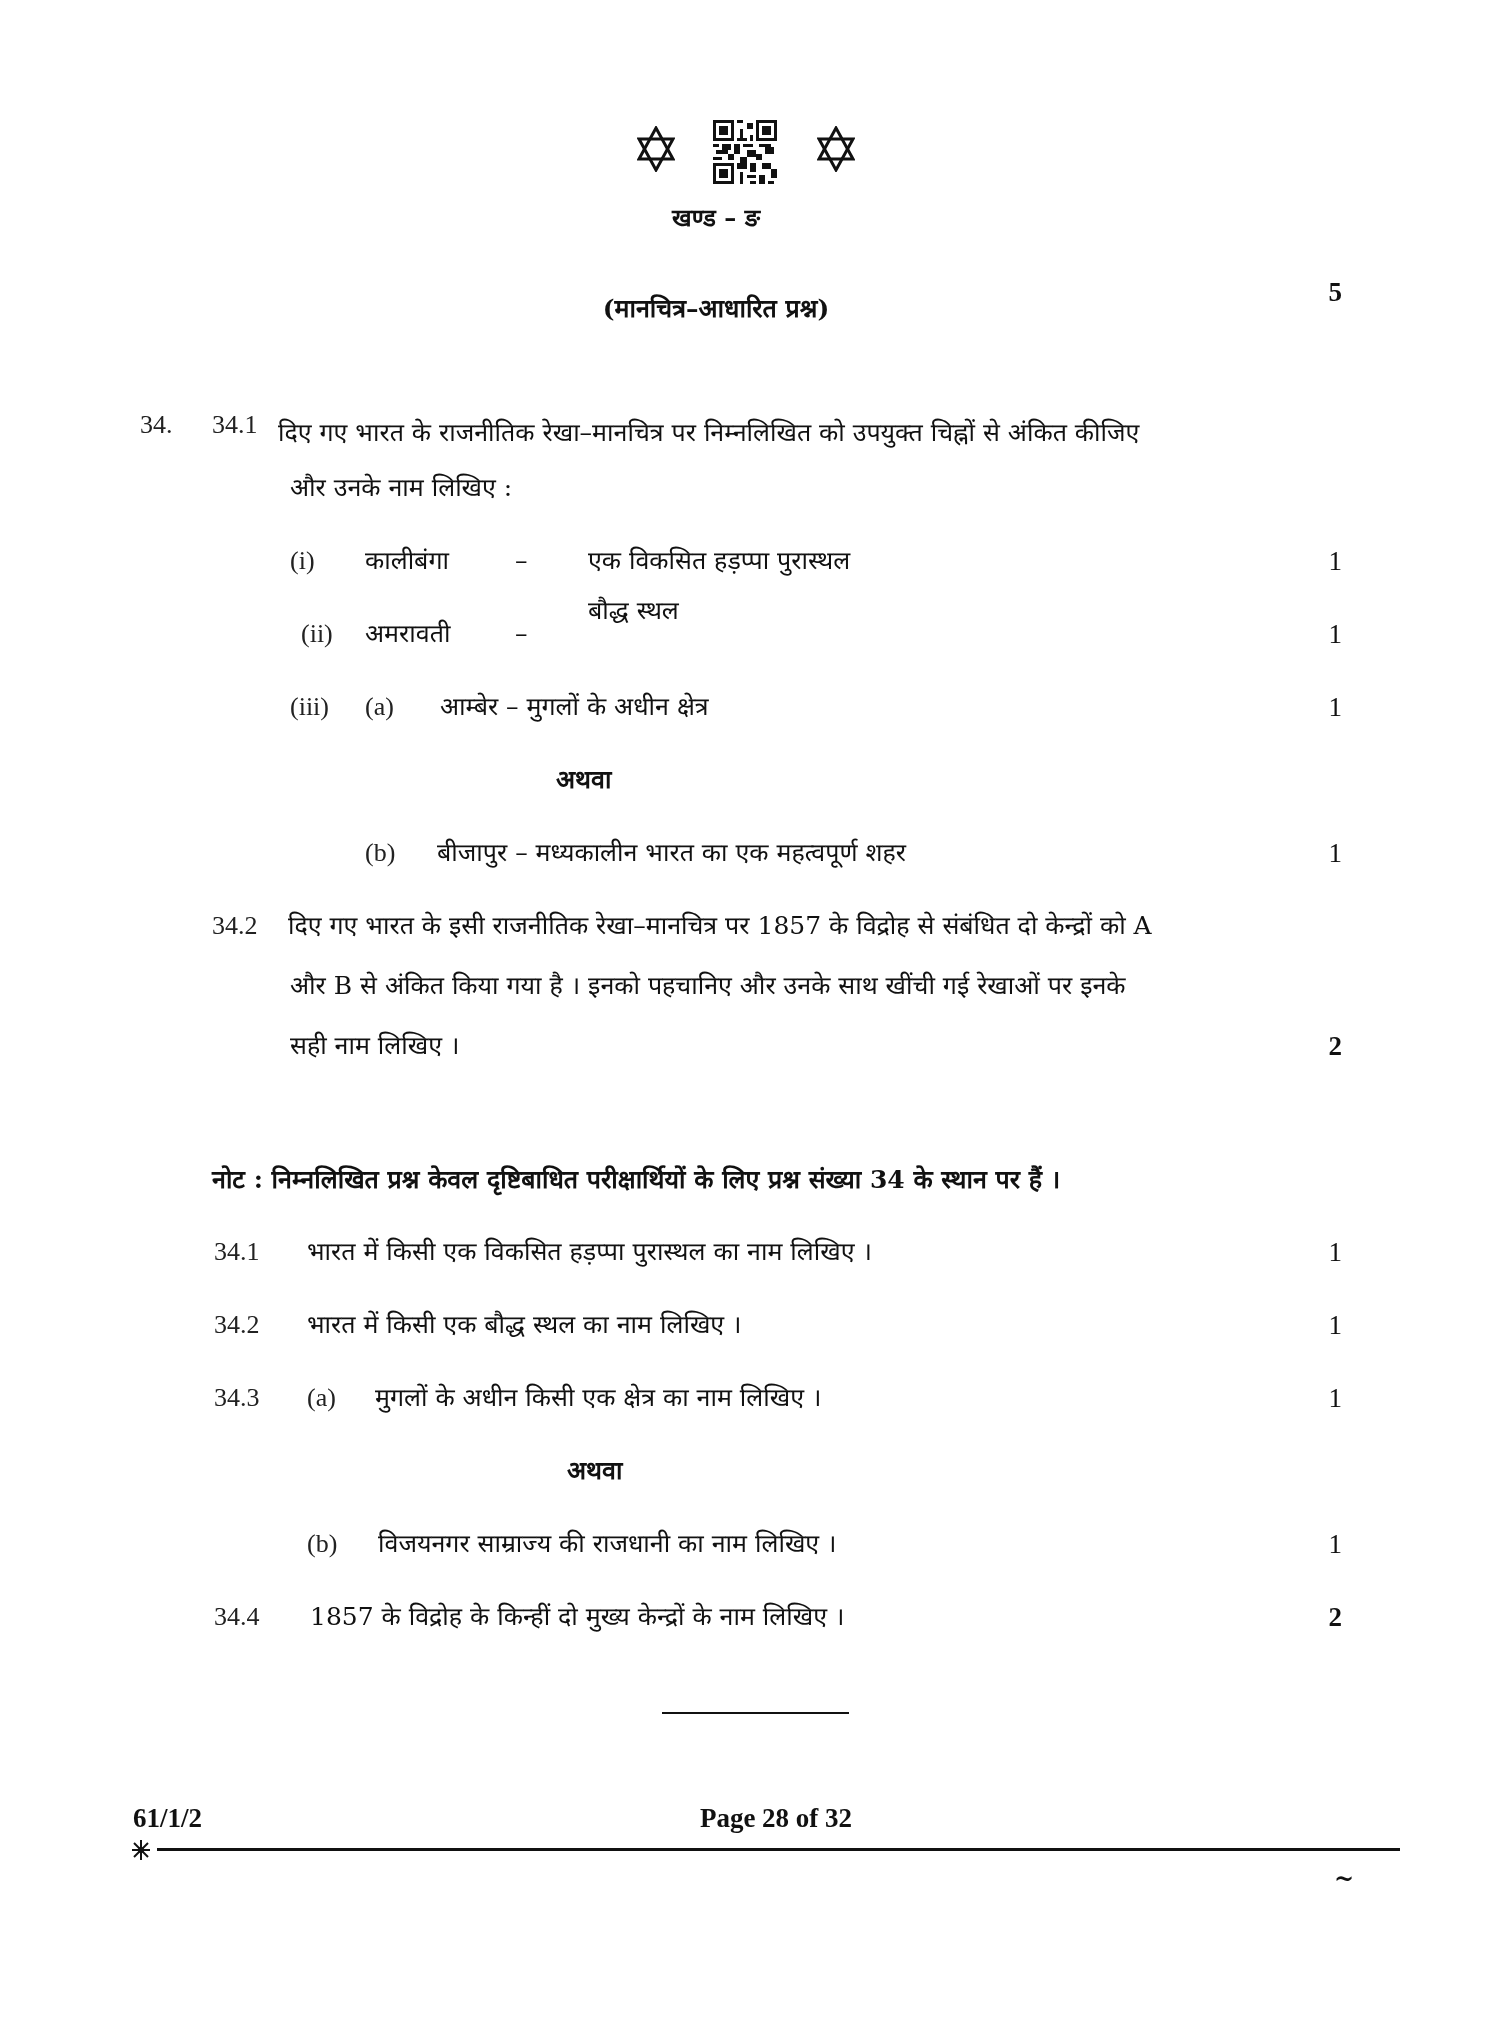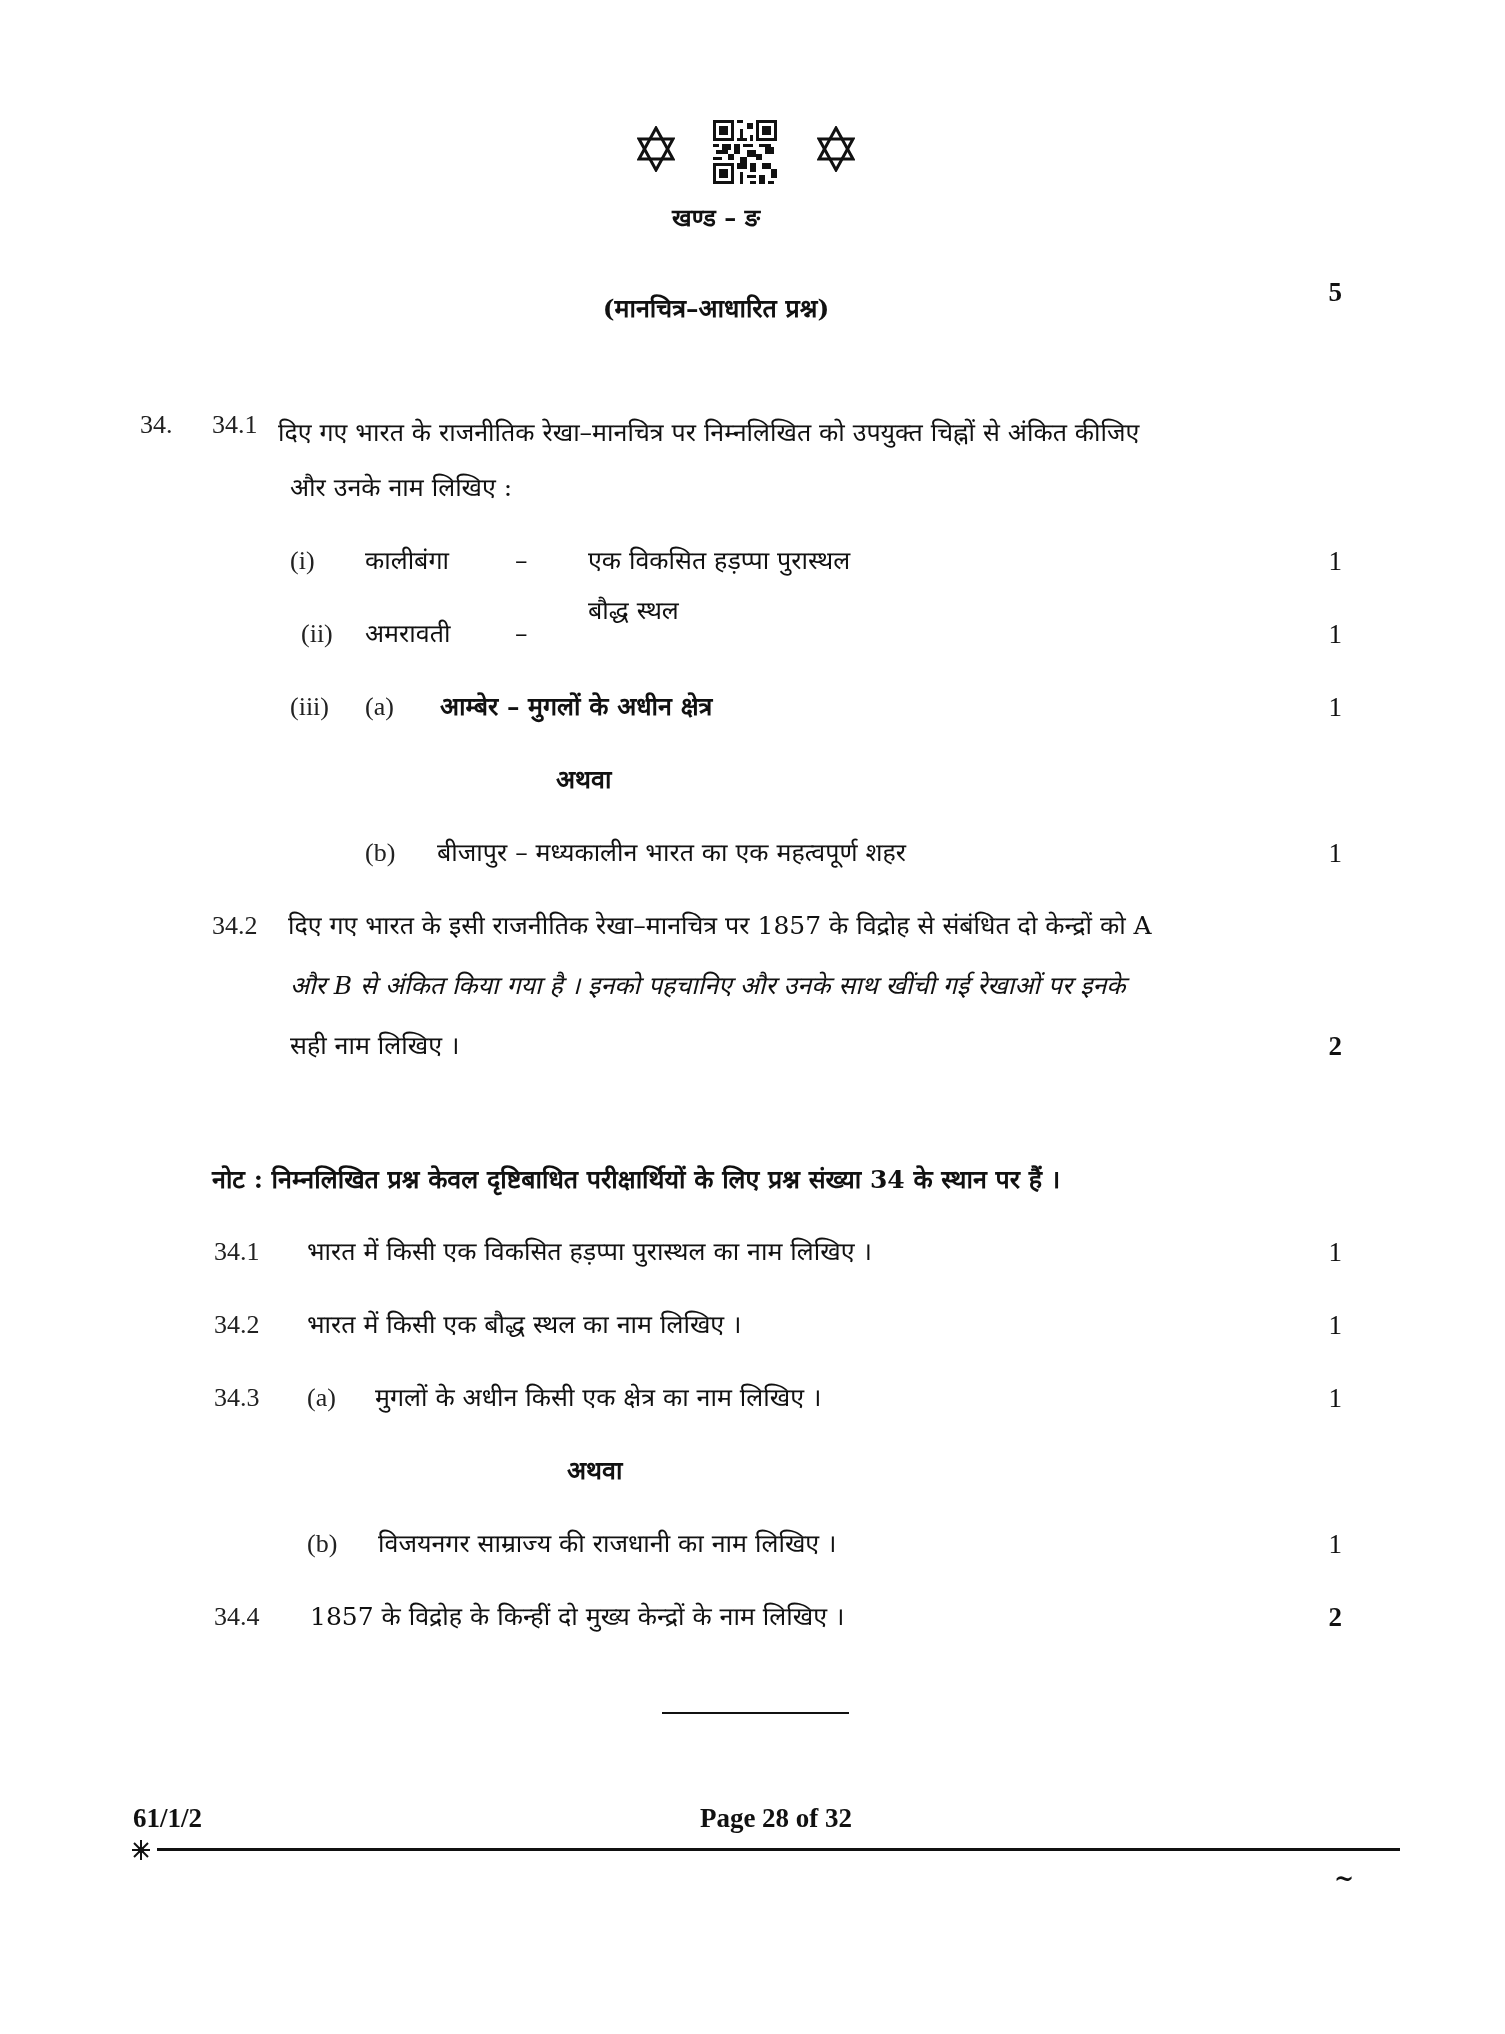--- a/index.html
+++ b/index.html
@@ -86,35 +86,35 @@
   <div class="abs num" style="left:290px; top:619px;margin-left:11px;">(ii)</div>
   <div class="abs txt" style="left:365px; top:619px;">अमरावती</div>
   <div class="abs txt" style="left:515px; top:619px;">–</div>
   <div class="abs txt" style="left:588px; top:596px;">बौद्ध स्थल</div>
   <div class="mark" style="top:619px;">1</div>
 </div>
 
 <div>
   <div class="abs num" style="left:290px; top:692px;">(iii)</div>
   <div class="abs num" style="left:365px; top:692px;">(a)</div>
-  <div class="abs txt" style="left:440px; top:692px;font-weight:bold;">आम्बेर – मुगलों के अधीन क्षेत्र</div>
+  <div class="abs txt" style="left:440px; top:692px;">आम्बेर – मुगलों के अधीन क्षेत्र</div>
   <div class="mark" style="top:692px;">1</div>
 </div>
 
 <div class="abs bold txt" style="left:556px; top:765px;">अथवा</div>
 
 <div>
   <div class="abs num" style="left:365px; top:838px;">(b)</div>
   <div class="abs txt" style="left:437px; top:838px;">बीजापुर – मध्यकालीन भारत का एक महत्वपूर्ण शहर</div>
   <div class="mark" style="top:838px;">1</div>
 </div>
 
 <div class="abs num" style="left:212px; top:911px;">34.2</div>
 <div class="abs txt" style="left:288px; top:911px;">दिए गए भारत के इसी राजनीतिक रेखा–मानचित्र पर 1857 के विद्रोह से संबंधित दो केन्द्रों को A</div>
-<div class="abs txt" style="left:290px; top:971px;font-style:italic;">और B से अंकित किया गया है । इनको पहचानिए और उनके साथ खींची गई रेखाओं पर इनके</div>
+<div class="abs txt" style="left:290px; top:971px;">और B से अंकित किया गया है । इनको पहचानिए और उनके साथ खींची गई रेखाओं पर इनके</div>
 <div class="abs txt" style="left:290px; top:1031px;">सही नाम लिखिए ।</div>
 <div class="mark b" style="top:1031px;">2</div>
 
 <div class="abs bold txt" style="left:212px; top:1165px;">नोट : निम्नलिखित प्रश्न केवल दृष्टिबाधित परीक्षार्थियों के लिए प्रश्न संख्या 34 के स्थान पर हैं ।</div>
 
 <div>
   <div class="abs num" style="left:214px; top:1237px;">34.1</div>
   <div class="abs txt" style="left:307px; top:1237px;">भारत में किसी एक विकसित हड़प्पा पुरास्थल का नाम लिखिए ।</div>
   <div class="mark" style="top:1237px;">1</div>
 </div>

